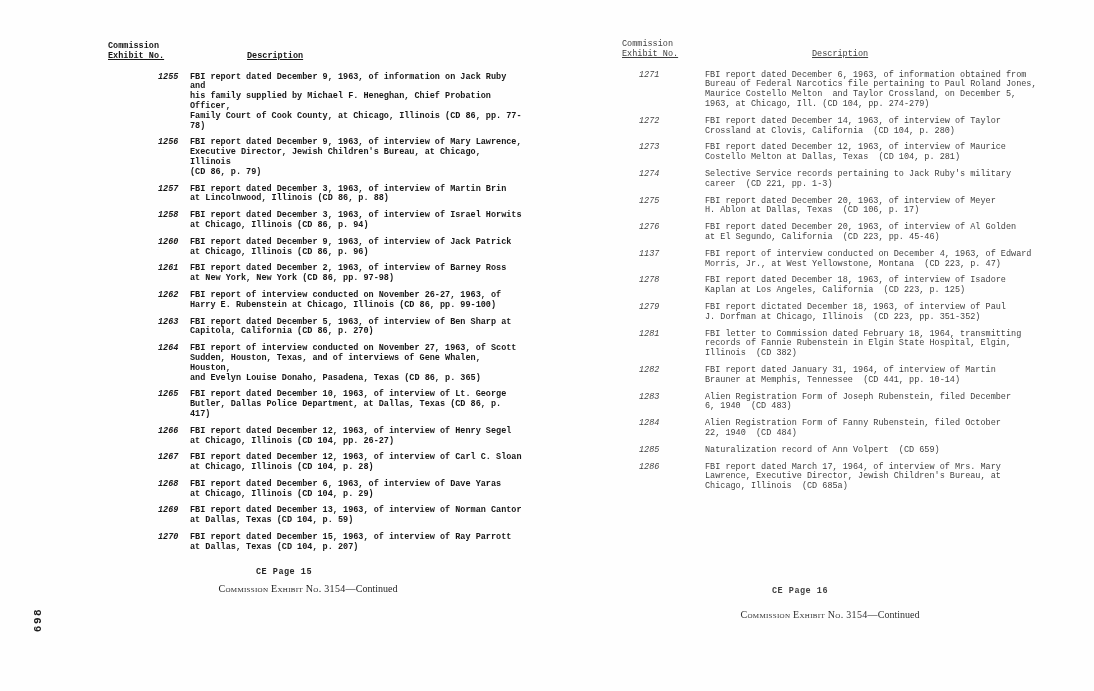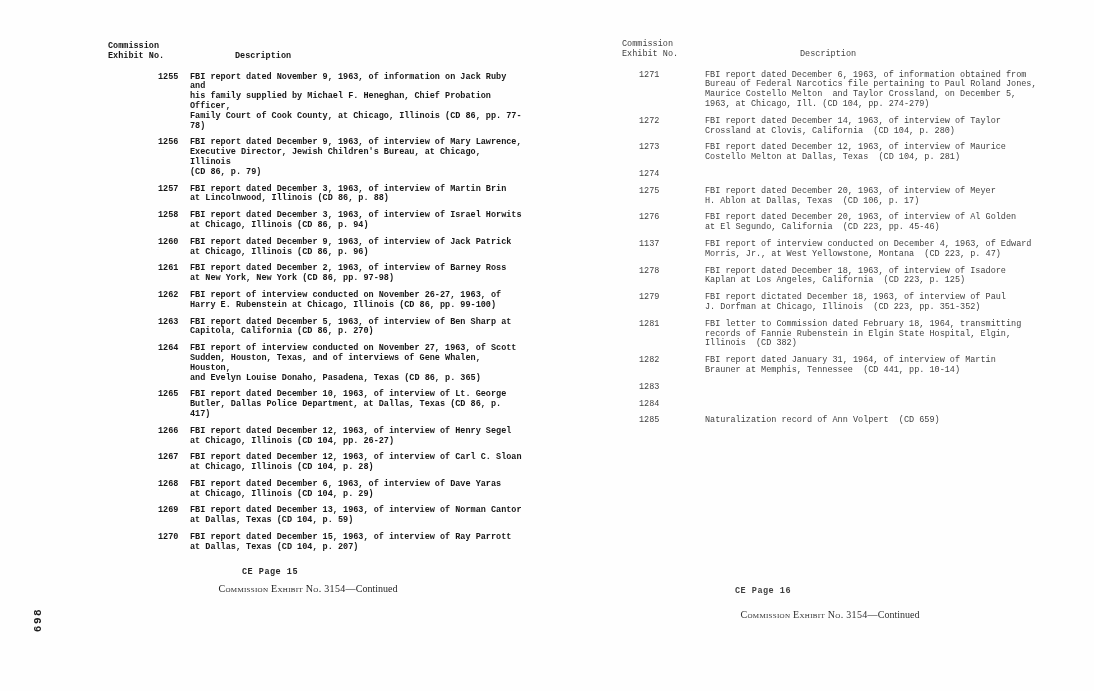--- a/index.html
+++ b/index.html
@@ -15,42 +15,42 @@
     position:absolute;left:14px;top:614px;width:48px;text-align:center;
     transform:rotate(-90deg);
     font-size:11px;font-weight:700;letter-spacing:1.5px;color:#1d1d1d;
   }
 
   
   .page{position:absolute;font-size:8.5px;line-height:9.8px;}
   .page.left{left:108px;top:42px;width:418px;color:#161616;font-weight:700;}
   .page.right{left:622px;top:40px;width:452px;color:#3f3f3f;font-weight:400;}
 
-  .hdr{display:flex;align-items:flex-end;margin-bottom:11px;}
+  .hdr{display:flex;align-items:flex-end;margin-bottom:11px;gap:12px;}
   .hdr-col1 div{white-space:nowrap;}
   .page.left  .hdr-col1{width:82px;}
   .page.right .hdr-col1{width:83px;}
-  .underlined{text-underline-offset:1px;}
+  .underlined{text-decoration:underline;text-underline-offset:1px;}
   .page.left  .hdr-col2{margin-left:45px;}
   .page.right .hdr-col2{margin-left:95px;}
 
   .entry{display:flex;align-items:flex-start;margin-bottom:7px;}
-  .entry .num{box-sizing:border-box;}
+  .entry .num{box-sizing:border-box;font-style:italic;}
   .page.left  .entry .num{flex:0 0 82px;padding-left:50px;}
   .page.right .entry .num{flex:0 0 83px;padding-left:17px;}
   .page.left  .entry .desc{width:352px;white-space:pre-wrap;}
   .page.right .entry .desc{width:366px;white-space:pre-wrap;}
 
   
   .ce-page{
     position:absolute;width:200px;text-align:center;
     font-size:8.5px;font-weight:700;color:#242424;letter-spacing:0.5px;
   }
-  .ce-page.left-f{left:170px;top:567px;}
-  .ce-page.right-f{left:663px;top:586px;color:#3f3f3f;}
+  .ce-page.left-f{left:184px;top:567px;}
+  .ce-page.right-f{left:700px;top:586px;color:#3f3f3f;}
   .exhibit-caption{
     position:absolute;width:380px;text-align:center;
     font-family:Liberation Serif, serif;
     font-size:10px;color:#1c1c1c;white-space:nowrap;
   }
   .exhibit-caption.left-f{left:118px;top:583px;}
   .exhibit-caption.right-f{left:640px;top:609px;color:#2e2e2e;}
   .exhibit-caption .sc{font-variant:small-caps;letter-spacing:0.3px;}
 </style>
 </head>
@@ -64,21 +64,21 @@
     <div class="hdr">
       <div class="hdr-col1">
         <div>Commission</div>
         <div class="underlined">Exhibit No.</div>
       </div>
       <div class="hdr-col2 underlined">Description</div>
     </div>
     <div>
   <div class="entry">
     <div class="num">1255</div>
-    <div class="desc">FBI report dated November 9, 1963, of information on Jack Ruby and
+    <div class="desc">FBI report dated December 9, 1963, of information on Jack Ruby and
 his family supplied by Michael F. Heneghan, Chief Probation Officer,
 Family Court of Cook County, at Chicago, Illinois (CD 86, pp. 77-78)</div>
   </div>
 
   <div class="entry">
     <div class="num">1256</div>
     <div class="desc">FBI report dated December 9, 1963, of interview of Mary Lawrence,
 Executive Director, Jewish Children's Bureau, at Chicago, Illinois
 (CD 86, p. 79)</div>
   </div>
@@ -189,20 +189,22 @@
   </div>
 
   <div class="entry">
     <div class="num">1273</div>
     <div class="desc">FBI report dated December 12, 1963, of interview of Maurice
 Costello Melton at Dallas, Texas  (CD 104, p. 281)</div>
   </div>
 
   <div class="entry">
     <div class="num">1274</div>
+    <div class="desc">Selective Service records pertaining to Jack Ruby's military
+career  (CD 221, pp. 1-3)</div>
   </div>
 
   <div class="entry">
     <div class="num">1275</div>
     <div class="desc">FBI report dated December 20, 1963, of interview of Meyer
 H. Ablon at Dallas, Texas  (CD 106, p. 17)</div>
   </div>
 
   <div class="entry">
     <div class="num">1276</div>
@@ -237,31 +239,41 @@
   </div>
 
   <div class="entry">
     <div class="num">1282</div>
     <div class="desc">FBI report dated January 31, 1964, of interview of Martin
 Brauner at Memphis, Tennessee  (CD 441, pp. 10-14)</div>
   </div>
 
   <div class="entry">
     <div class="num">1283</div>
+    <div class="desc">Alien Registration Form of Joseph Rubenstein, filed December
+6, 1940  (CD 483)</div>
   </div>
 
   <div class="entry">
     <div class="num">1284</div>
+    <div class="desc">Alien Registration Form of Fanny Rubenstein, filed October
+22, 1940  (CD 484)</div>
   </div>
 
   <div class="entry">
     <div class="num">1285</div>
     <div class="desc">Naturalization record of Ann Volpert  (CD 659)</div>
   </div>
 
+  <div class="entry">
+    <div class="num">1286</div>
+    <div class="desc">FBI report dated March 17, 1964, of interview of Mrs. Mary
+Lawrence, Executive Director, Jewish Children's Bureau, at
+Chicago, Illinois  (CD 685a)</div>
+  </div>
 </div>
   </div>
 
   <div class="ce-page left-f">CE Page 15</div>
   <div class="exhibit-caption left-f">
     <span class="sc">Commission Exhibit No. 3154—</span><span>Continued</span>
   </div>
 
   <div class="ce-page right-f">CE Page 16</div>
   <div class="exhibit-caption right-f">

